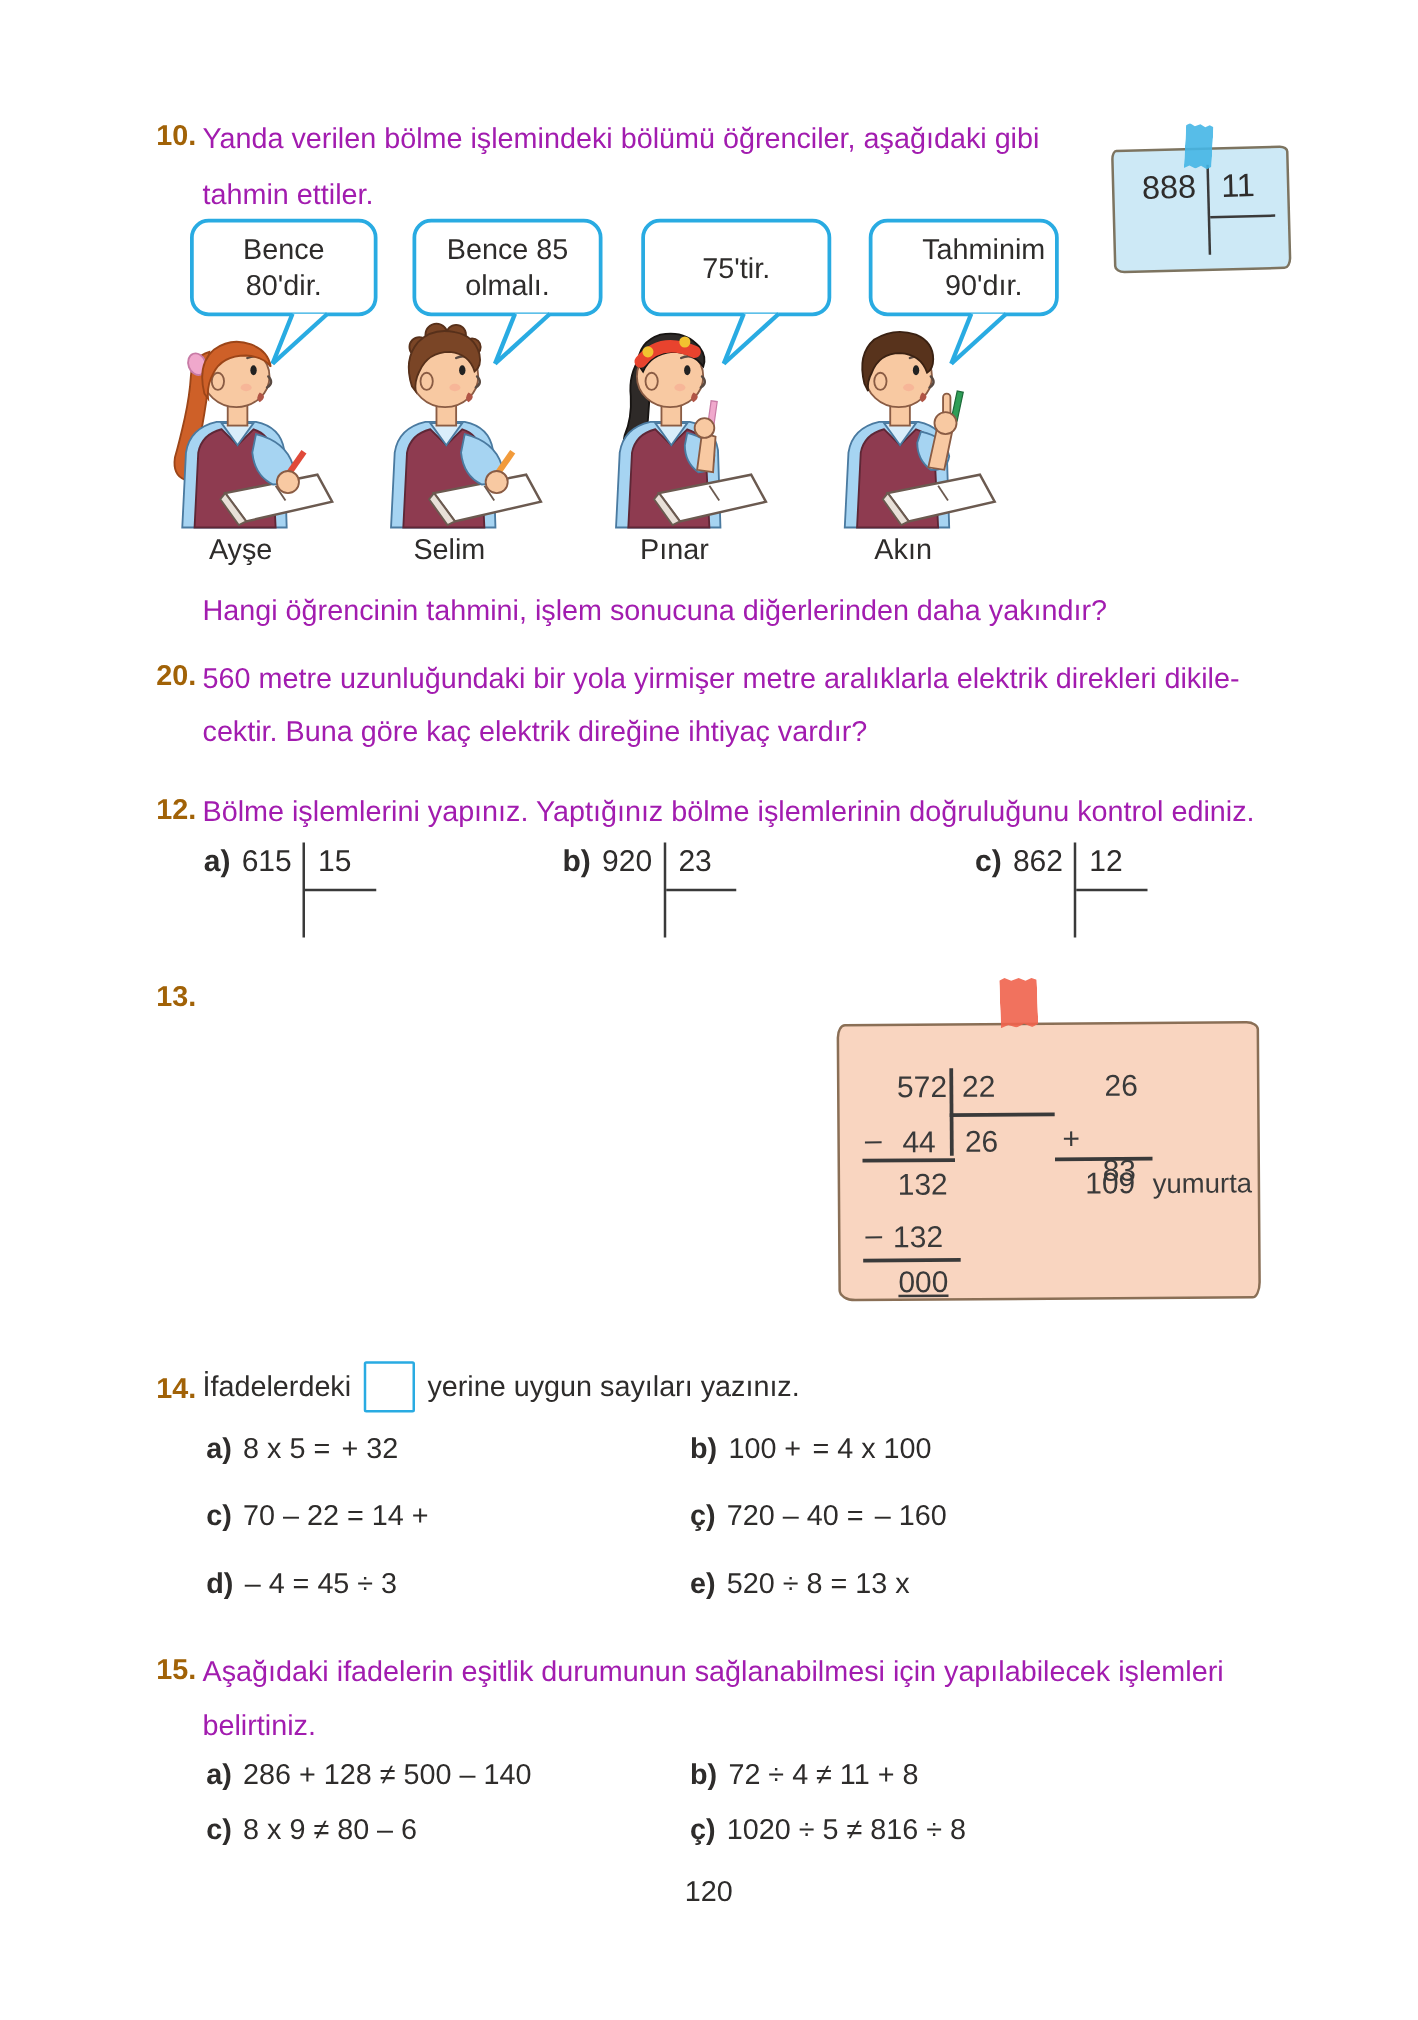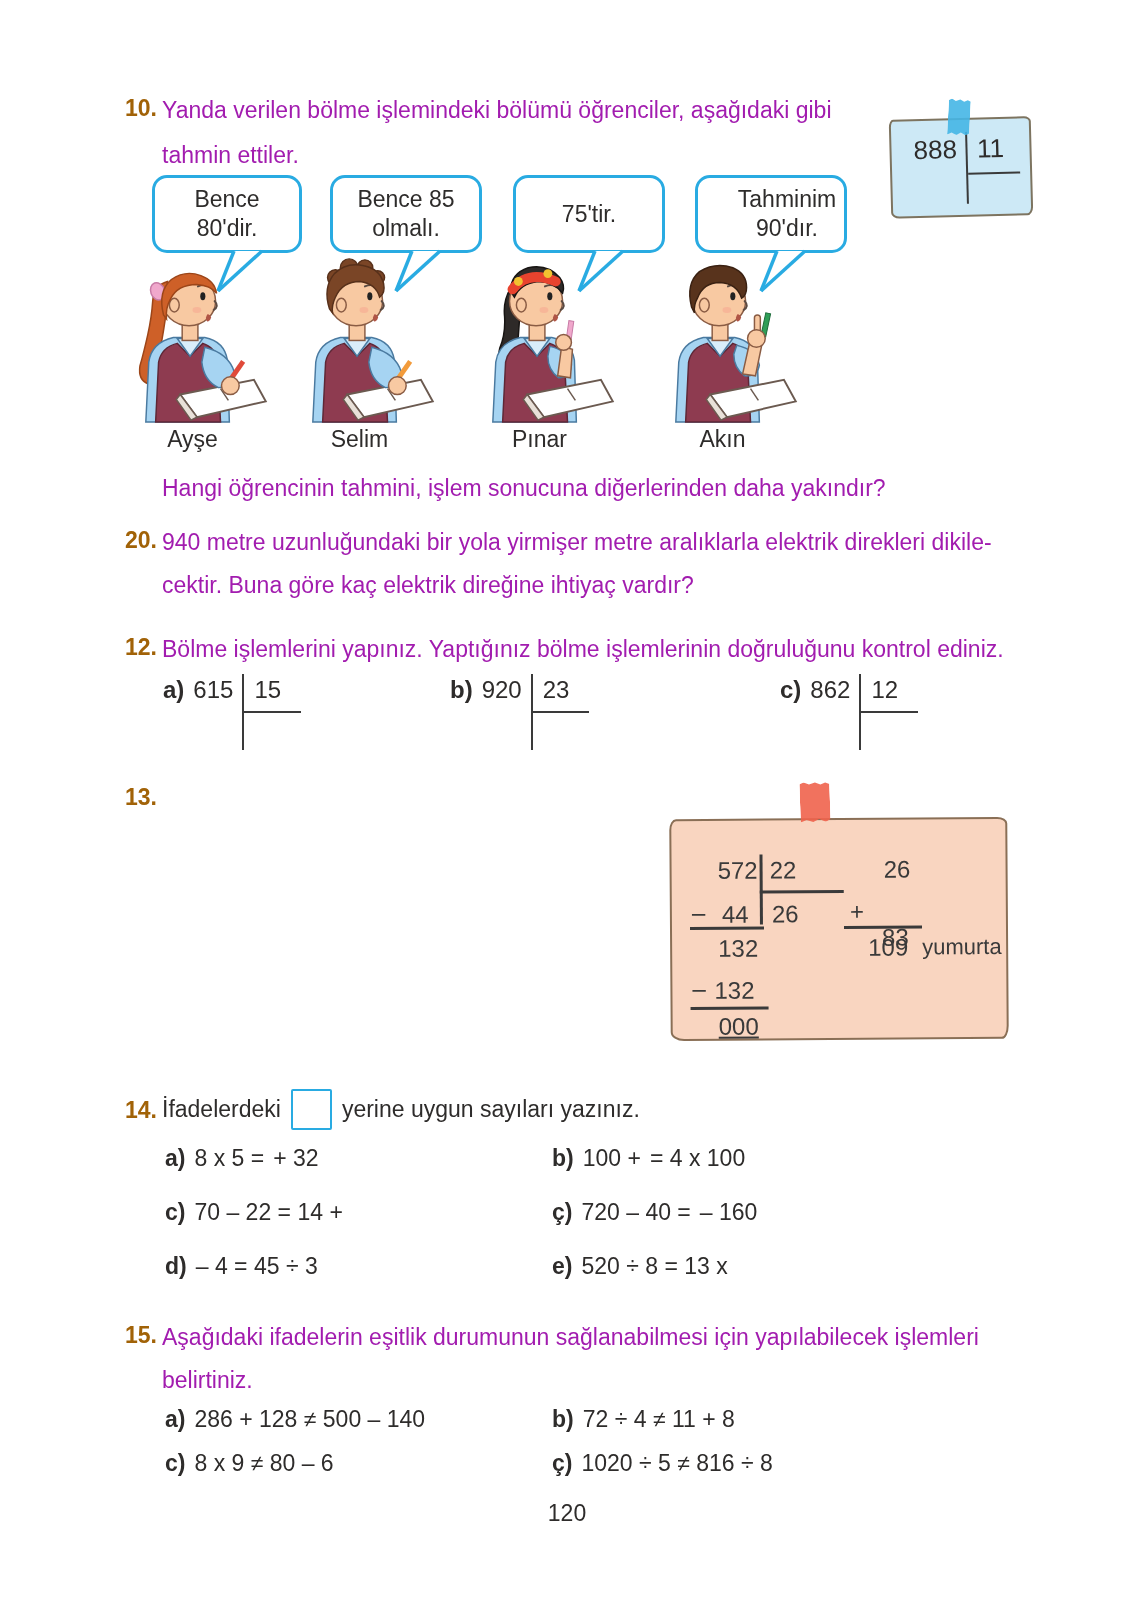--- a/index.html
+++ b/index.html
@@ -209,21 +209,21 @@
   </svg>
 
   <div class="sname" style="left:105px; top:426px;">Ayşe</div>
   <div class="sname" style="left:272px; top:426px;">Selim</div>
   <div class="sname" style="left:452px; top:426px;">Pınar</div>
   <div class="sname" style="left:635px; top:426px;">Akın</div>
 
   <div class="t" style="left:162px; top:473px;">Hangi öğrencinin tahmini, işlem sonucuna diğerlerinden daha yakındır?</div>
 
   <span class="qnum" style="left:113px; top:527px;">20.</span>
-  <div class="t" style="left:162px; top:527px;">940 metre uzunluğundaki bir yola yirmişer metre aralıklarla elektrik direkleri dikile-</div>
+  <div class="t" style="left:162px; top:527px;">560 metre uzunluğundaki bir yola yirmişer metre aralıklarla elektrik direkleri dikile-</div>
   <div class="t" style="left:162px; top:570px;text-align:center;">cektir. Buna göre kaç elektrik direğine ihtiyaç vardır?</div>
 
   <span class="qnum" style="left:113px; top:634px;">12.</span>
   <div class="t" style="left:162px; top:634px;">Bölme işlemlerini yapınız. Yaptığınız bölme işlemlerinin doğruluğunu kontrol ediniz.</div>
 
   <div class="divitem" style="left:163px; top:674px;">
     <span class="lbl">a)</span>
     <div class="division">
         <span class="dividend">615</span>
       <div class="divcol">

